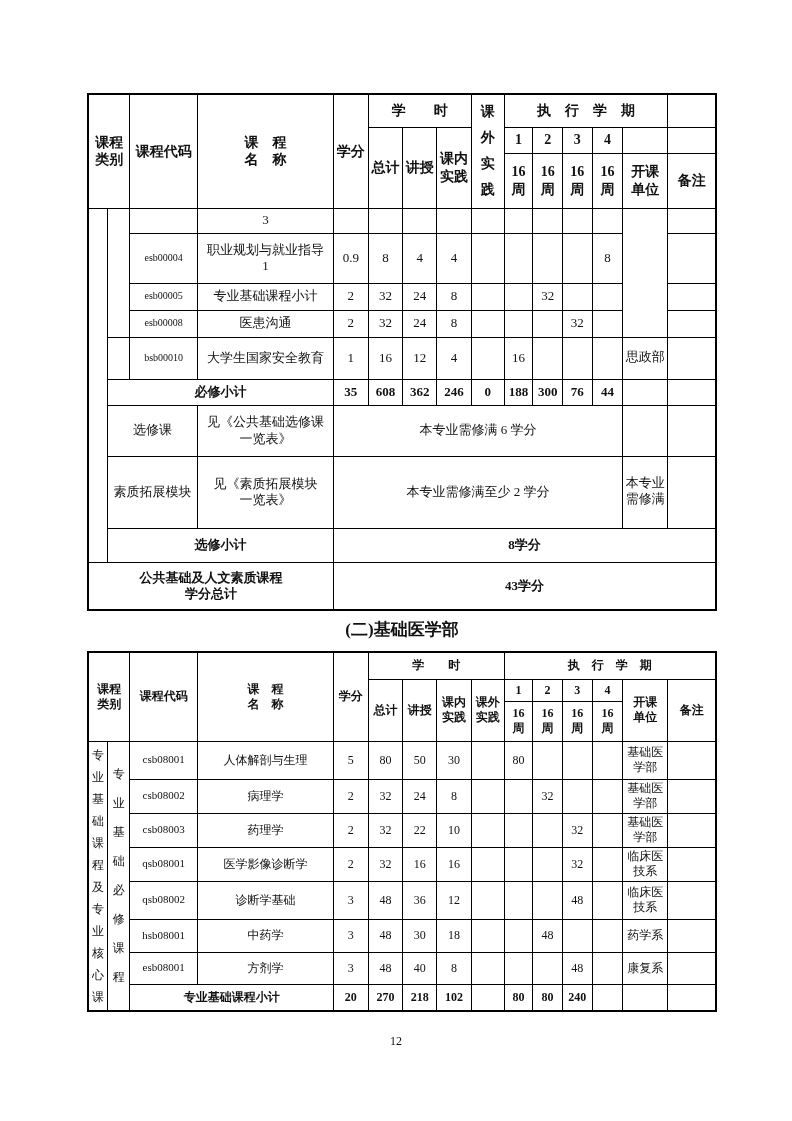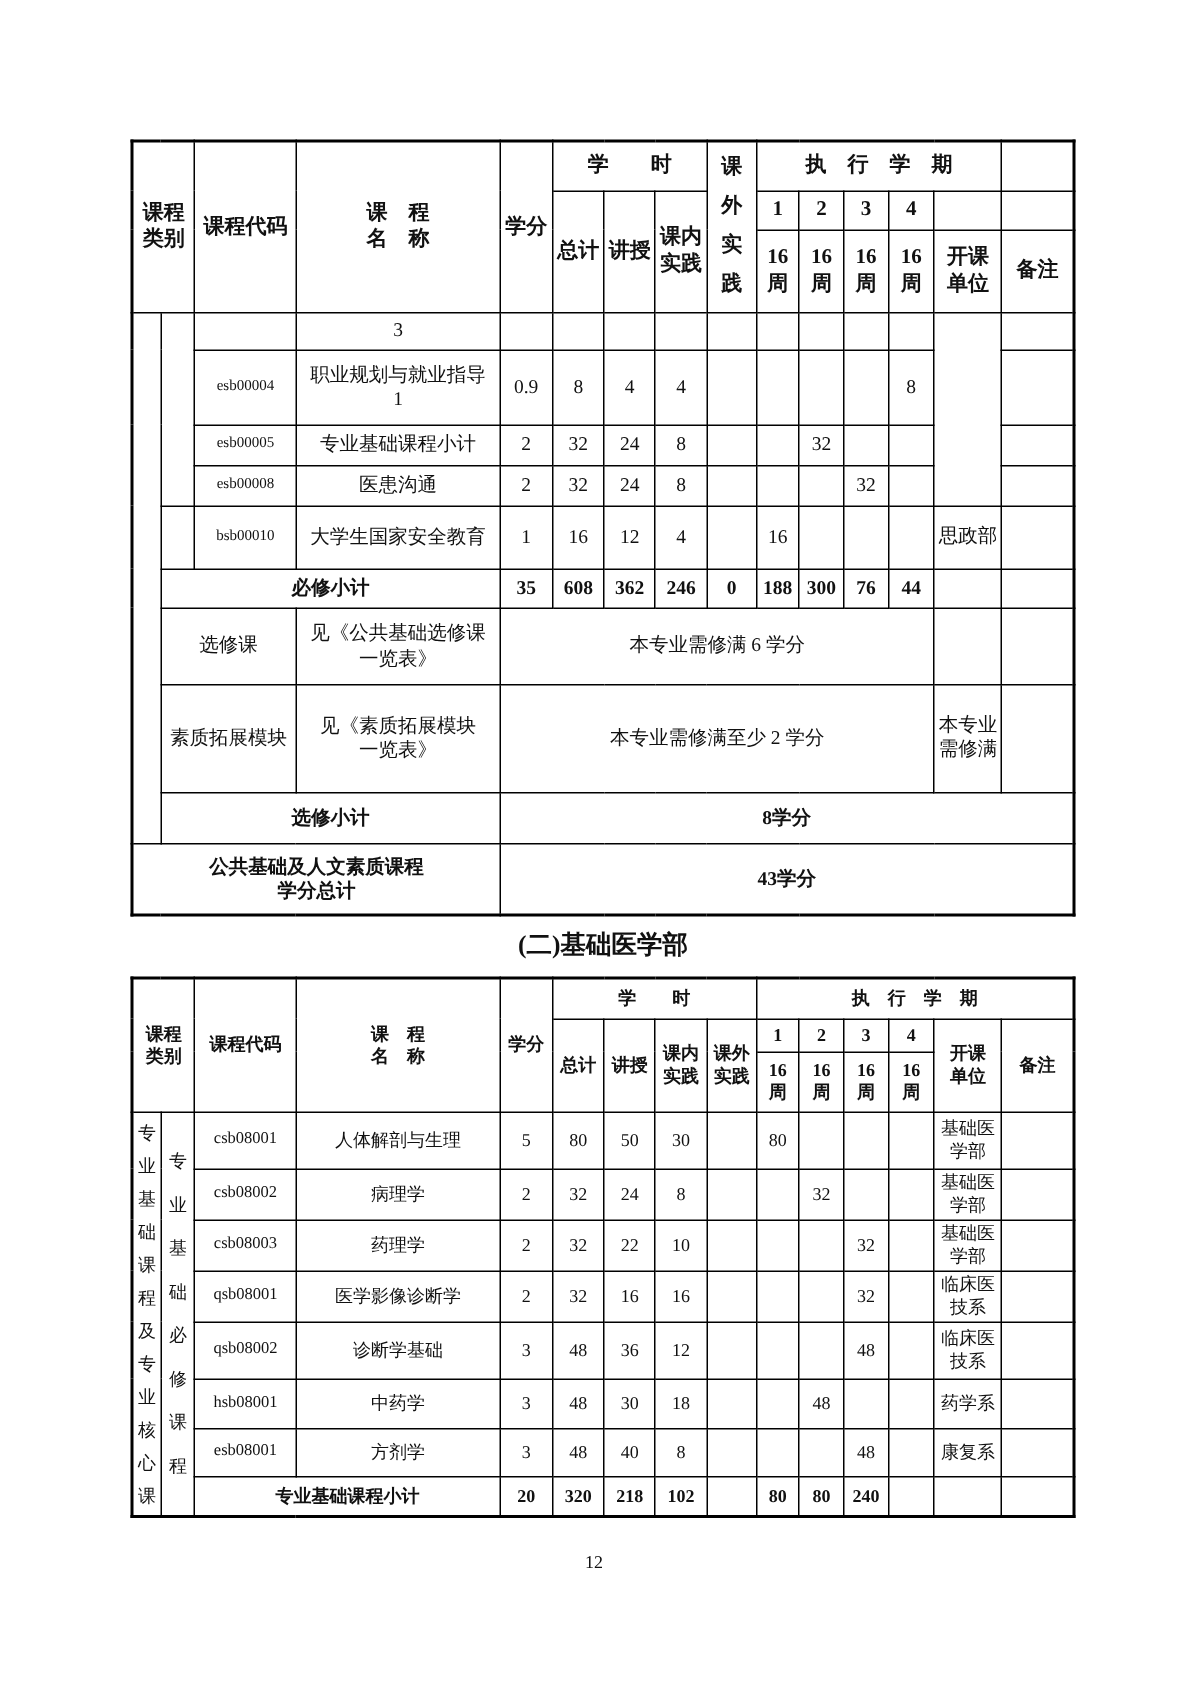--- a/index.html
+++ b/index.html
@@ -371,21 +371,21 @@
     <td></td>
     <td></td>
     <td>48</td>
     <td></td>
     <td>康复系</td>
     <td></td>
   </tr>
   <tr class="sum" style="height:27px">
     <td colspan="2">专业基础课程小计</td>
     <td>20</td>
-    <td>320</td>
+    <td>270</td>
     <td>218</td>
     <td>102</td>
     <td></td>
     <td>80</td>
     <td>80</td>
     <td>240</td>
     <td></td>
     <td></td>
     <td></td>
   </tr>

